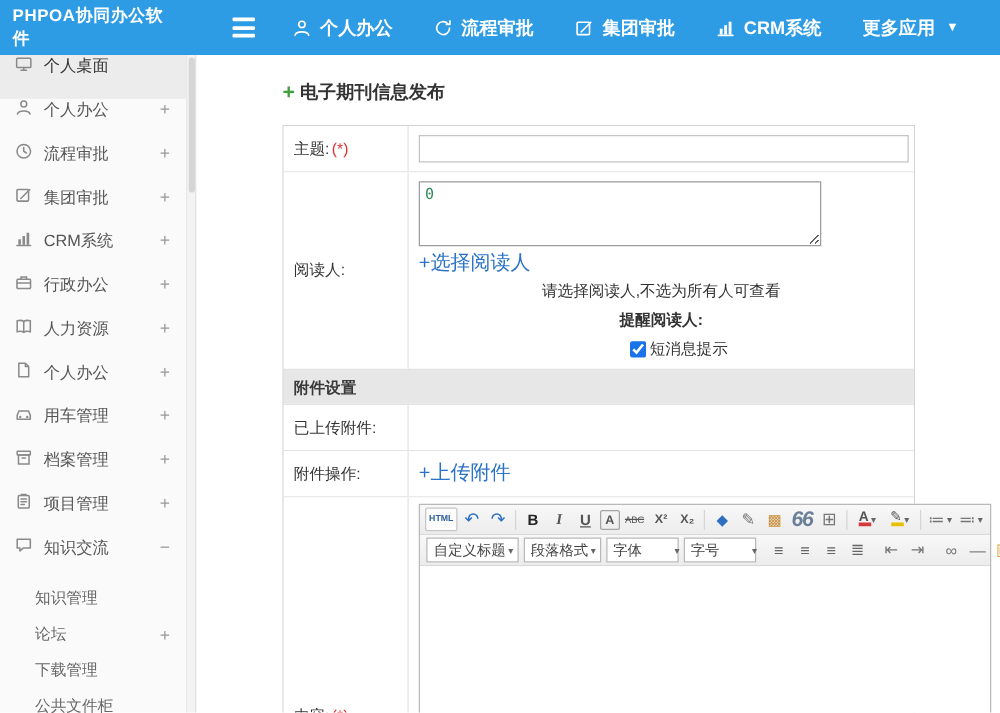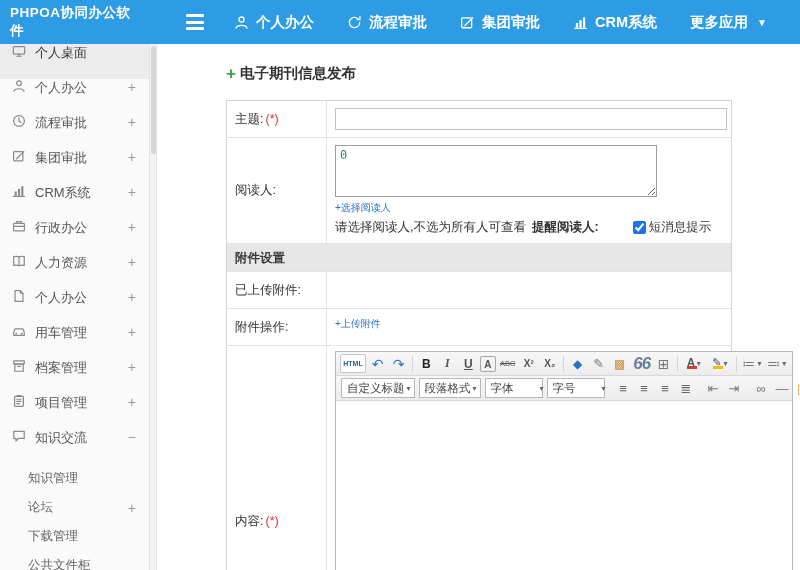--- a/index.html
+++ b/index.html
@@ -40,23 +40,23 @@
   .sec-header { background:#e7e7e7; font-weight:bold; color:#3a3a3a; padding:6px 8px; flex:1; }
   .row-subject { height:37px; }
   .row-readers { min-height:95px; }
   .row-plain { height:37px; }
   .row-header { height:28px; }
   .row-content { height:350px; }
   .row-content .fvalue { padding:5px 0 0 8px; overflow:visible; }
 
   input.text-input { width:392px; height:22px; border:1px solid #c4c4c4; font-size:12px; padding:0 4px; outline:none; }
   textarea.readers { width:322px; height:52px; border:1px solid #9c9c9c; font-size:12px; padding:2px 4px; color:#2e8b57; resize:both; display:block; }
-  a.blue-link { color:#2a72c5; text-decoration:none; font-size:10px; cursor:pointer; }
+  a.blue-link { color:#2a72c5; text-decoration:none; font-size:16px; cursor:pointer; }
   .readers-linkline { margin-top:3px; }
-  .readers-hintline { margin-top:4px; display:flex; align-items:center; gap:6px; color:#333; white-space:nowrap; }
+  .readers-hintline { margin-top:4px; display:flex; align-items:center; gap:6px; color:#333; white-space:nowrap;flex-direction:column; }
   .remind-label { font-weight:bold; }
   .sms-check { display:flex; align-items:center; gap:3px;padding-left:28px; }
   .sms-check input { accent-color:#1a73e8; width:13px; height:13px; }
 
   
   .editor { width:458px; border:1px solid #b9b9b9; display:flex; flex-direction:column; height:338px; background:#fff; }
   .toolbar { display:flex; align-items:center; flex-wrap:nowrap; padding:2px 3px; background:linear-gradient(#f8f8f8,#ececec); border-bottom:1px solid #d9d9d9; }
   .editor-body { flex:1; background:#fff; }
   .tbtn { display:inline-flex; align-items:center; justify-content:center; min-width:19px; height:19px; margin:0 1px; padding:0 2px; border:1px solid transparent; border-radius:2px; font-size:12px; color:#555; cursor:pointer; white-space:nowrap; }
   .sep { display:inline-block; width:1px; height:16px; background:#d5d5d5; margin:0 3px; }

